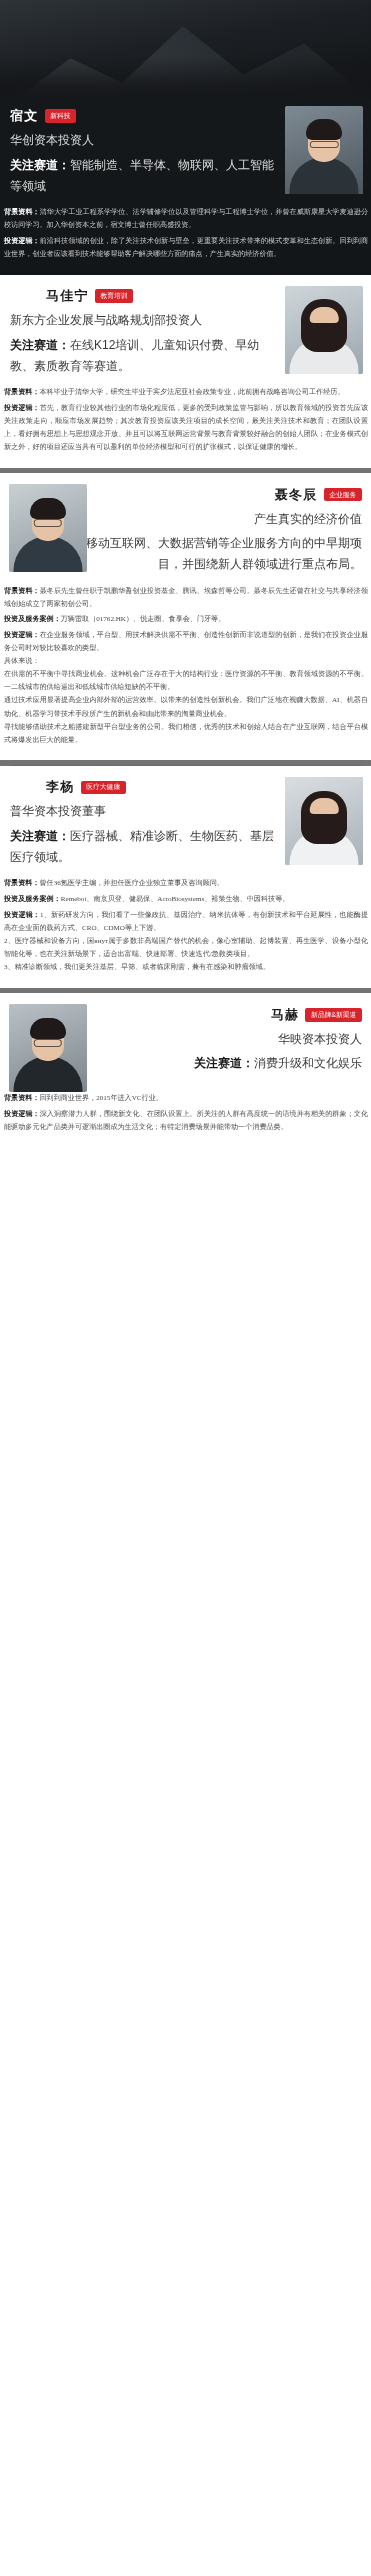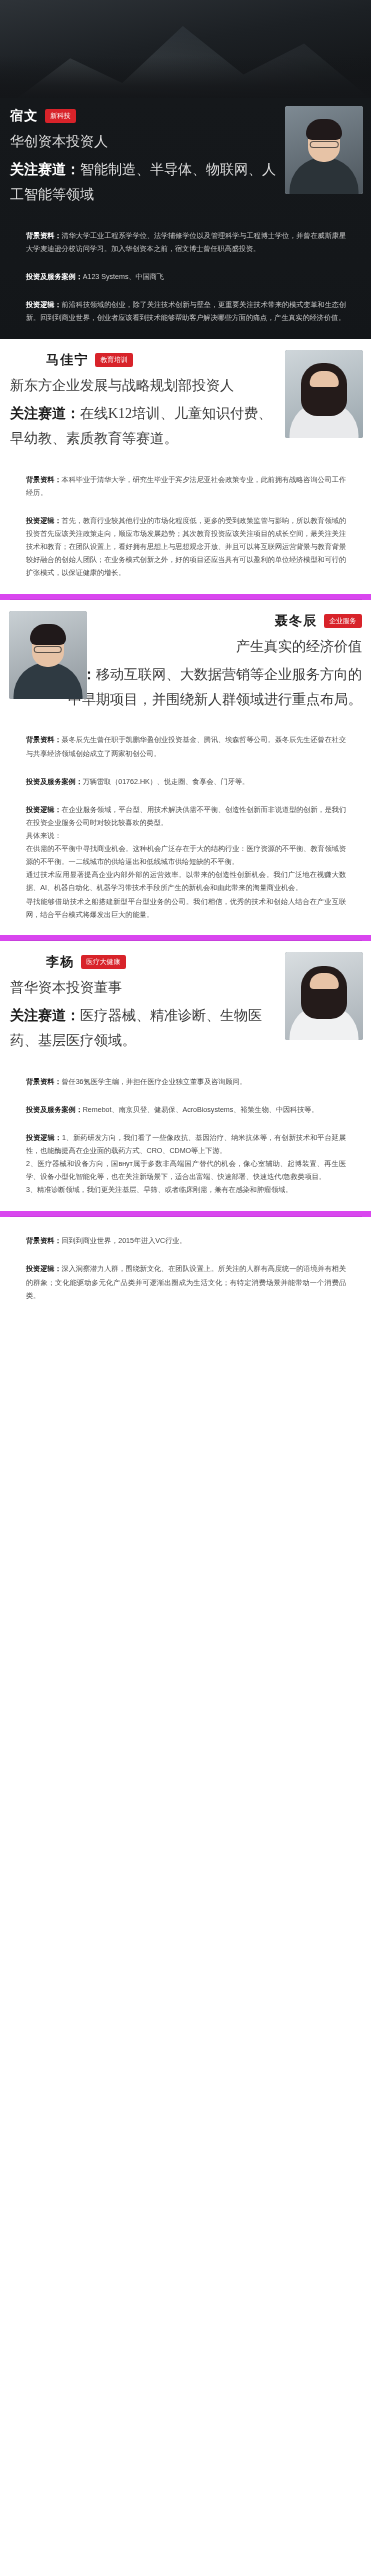--- a/index.html
+++ b/index.html
@@ -3,21 +3,21 @@
 <meta charset="utf-8">
 <style>
   * { box-sizing: border-box; }
   html, body { margin: 0; padding: 0; }
   body {
     width: 372px;
     font-family: "Liberation Sans", "DejaVu Sans", sans-serif;
     background: #ffffff;
     color: #222;
   }
-  .page { width: 372px; position: relative; background: #d946ef; }
+  .page { width: 372px; position: relative; background: #737373; }
 
   
   .hero {
     width: 372px;
     height: 99px;
     background: linear-gradient(170deg, #2e3338 0%, #1c2024 45%, #101214 100%);
     position: relative;
     overflow: hidden;
   }
   .hero .mountain {
@@ -97,29 +97,29 @@
   .dark .name { color: #ffffff; }
   .light .name { color: #1d1d1d; margin-left: 36px; }
   .tag {
     font-size: 6.8px; color: #fff; padding: 1.9px 5.6px; border-radius: 1.9px;
     background: #d8232a; white-space: nowrap;
   }
   .ptop.right-photo .name-row { justify-content: flex-start; }
   .ptop.left-photo .name-row { justify-content: flex-end; }
   .ptop.left-photo { text-align: right; padding-left: 16px; }
 
-  .title-line { font-size: 14px; line-height: 1.75; margin: 0 0 3.7px 0; font-family: Liberation Serif, serif; }
+  .title-line { font-size: 12px; line-height: 1.75; margin: 0 0 3.7px 0; }
   .dark .title-line { color: #dcdcdc; }
   .light .title-line { color: #3a3a3a; }
 
   .field-label { font-weight: bold; }
   .light .field-label { color: #1d1d1d; }
   .dark .field-label { color: #ffffff; }
 
-  .sec { padding: 0 26px; margin-top: 15px; }
+  .sec { padding: 0 4px; margin-top: 2px; font-family: Liberation Serif, serif; }
   .sec p { margin: 0 0 2.5px 0; font-size: 7.1px; line-height: 1.85; text-align: justify; }
   .dark .sec p { color: #c9c9c9; }
   .light .sec p { color: #4a4a4a; }
 
   .divider { height: 0.6px; background: rgba(0,0,0,0.08); margin: 5px 10px 0 10px; }
 
   .hairline { height: 3.7px; }
 </style>
 </head>
 <body>
@@ -146,23 +146,20 @@
         <div class="name">宿文</div>
         <div class="tag">新科技</div>
       </div>
       <div class="title-line">华创资本投资人</div>
       <div class="title-line">
         <span class="field-label">关注赛道：</span><span>智能制造、半导体、物联网、人工智能等领域</span>
       </div>
     </div>
     <div class="sec">
       <p><span class="field-label">背景资料：</span><span>清华大学工业工程系学学位、法学辅修学位以及管理科学与工程博士学位，并曾在威斯康星大学麦迪逊分校访问学习。加入华创资本之前，宿文博士曾任职高盛投资。</span></p>
-    </div>
-    <div class="sec">
-      <p><span class="field-label">投资及服务案例：</span><span>A123 Systems、中国商飞</span></p>
     </div>
     <div class="sec">
       <p><span class="field-label">投资逻辑：</span><span>前沿科技领域的创业，除了关注技术创新与壁垒，更重要关注技术带来的模式变革和生态创新。回到到商业世界，创业者应该看到技术能够帮助客户解决哪些方面的痛点，产生真实的经济价值。</span></p>
     </div>
   </div>
 
   <div class="person light">
     <div class="hairline"></div>
     <div class="ptop right-photo">
       <div class="photo r">
@@ -260,20 +257,39 @@
       <p style="white-space:pre-line;"><span class="field-label">投资逻辑：</span><span>1、新药研发方向，我们看了一些像政抗、基因治疗、纳米抗体等，有创新技术和平台延展性，也能酶提高在企业面的载药方式、CRO、CDMO等上下游。
 2、医疗器械和设备方向，国внут属于多数非高端国产替代的机会，像心室辅助、起博装置、再生医学、设备小型化智能化等，也在关注新场景下，适合出富端、快速部署、快速迭代/急救类项目。
 3、精准诊断领域，我们更关注基层、早筛、或者临床刚需，兼有在感染和肿瘤领域。</span></p>
     </div>
   </div>
 
   <div class="divider"></div>
 
   <div class="person light">
     <div class="hairline"></div>
+    <div class="ptop left-photo">
+      <div class="photo l">
+        <div class="portrait">
+          <div class="bg" style="background:linear-gradient(160deg,#b9c1c6,#7d868c);"></div>
+          <div class="body" style="background:#22272b;"></div>
+          <div class="head"></div>
+          <div class="hair"></div>
+          <div class="glasses"></div>
+        </div>
+      </div>
+      <div class="name-row">
+        <div class="name">马赫</div>
+        <div class="tag">新品牌&amp;新渠道</div>
+      </div>
+      <div class="title-line">华映资本投资人</div>
+      <div class="title-line">
+        <span class="field-label">关注赛道：</span><span>消费升级和文化娱乐</span>
+      </div>
+    </div>
     <div class="sec">
       <p><span class="field-label">背景资料：</span><span>回到到商业世界，2015年进入VC行业。</span></p>
     </div>
     <div class="sec">
       <p><span class="field-label">投资逻辑：</span><span>深入洞察潜力人群，围绕新文化、在团队设置上。所关注的人群有高度统一的语境并有相关的群象；文化能驱动多元化产品类并可逻渐出圈成为生活文化；有特定消费场景并能带动一个消费品类。</span></p>
     </div>
   </div>
 
 </div>
 

